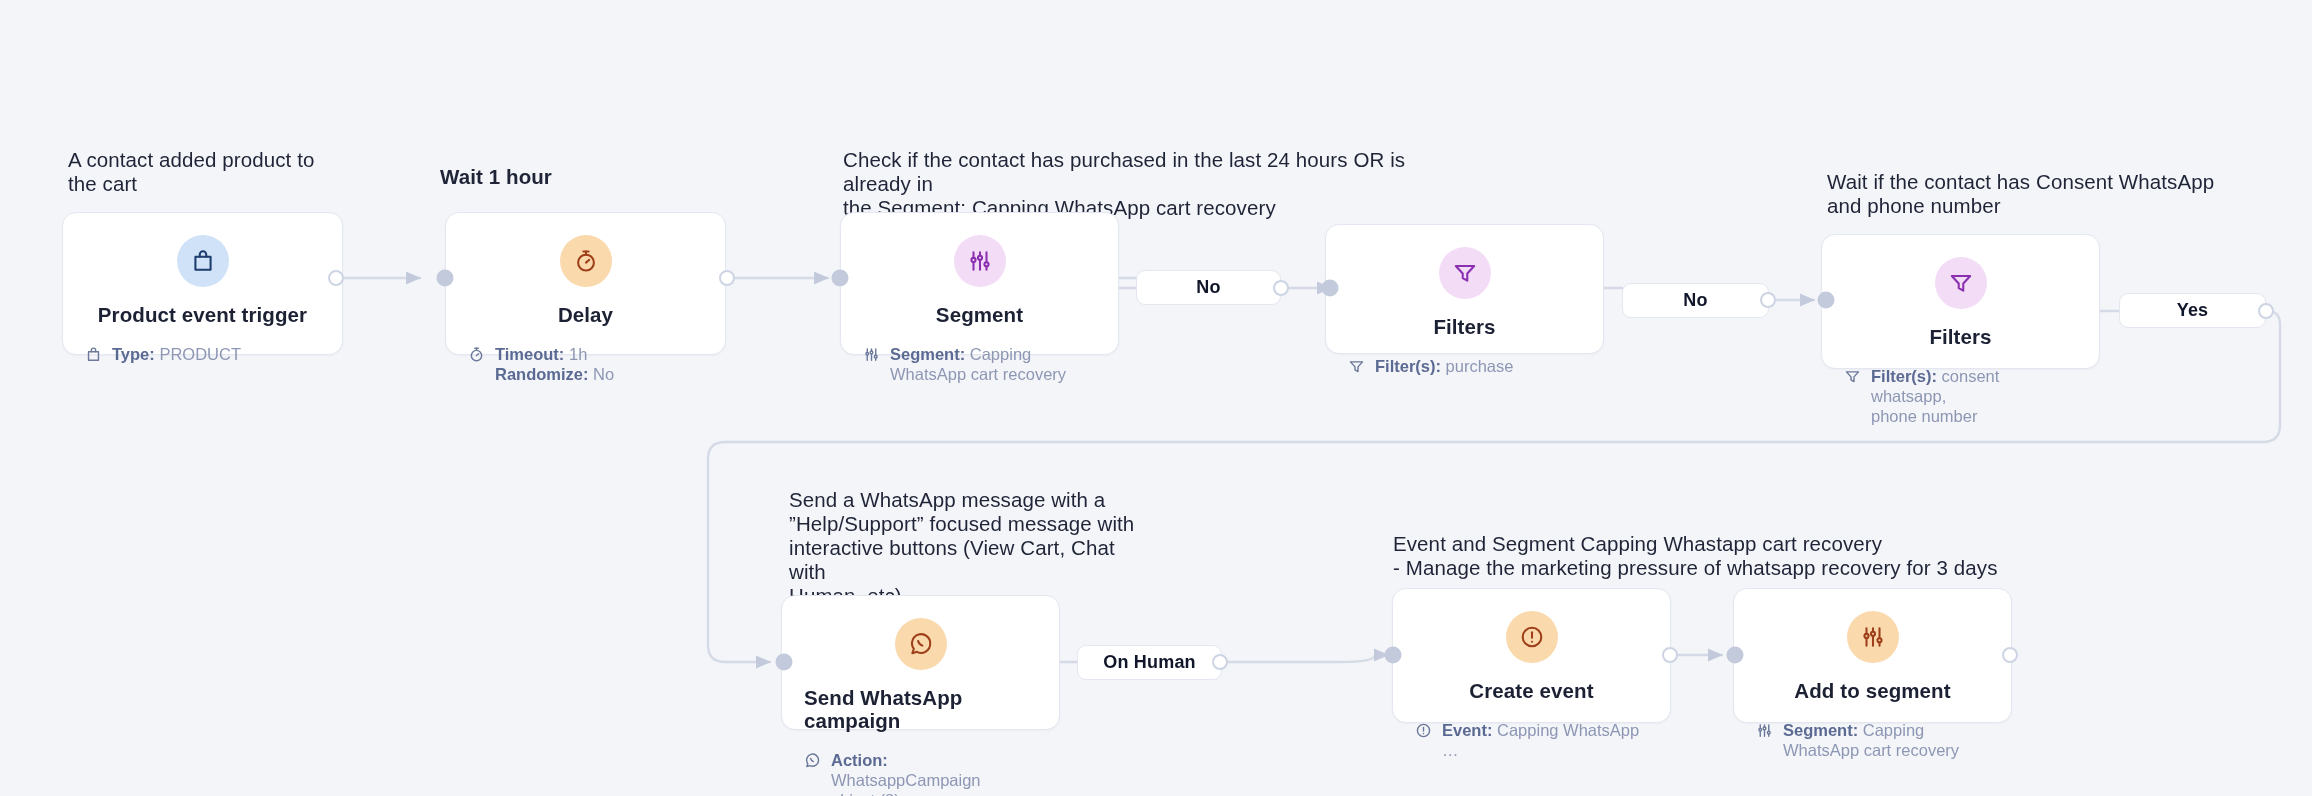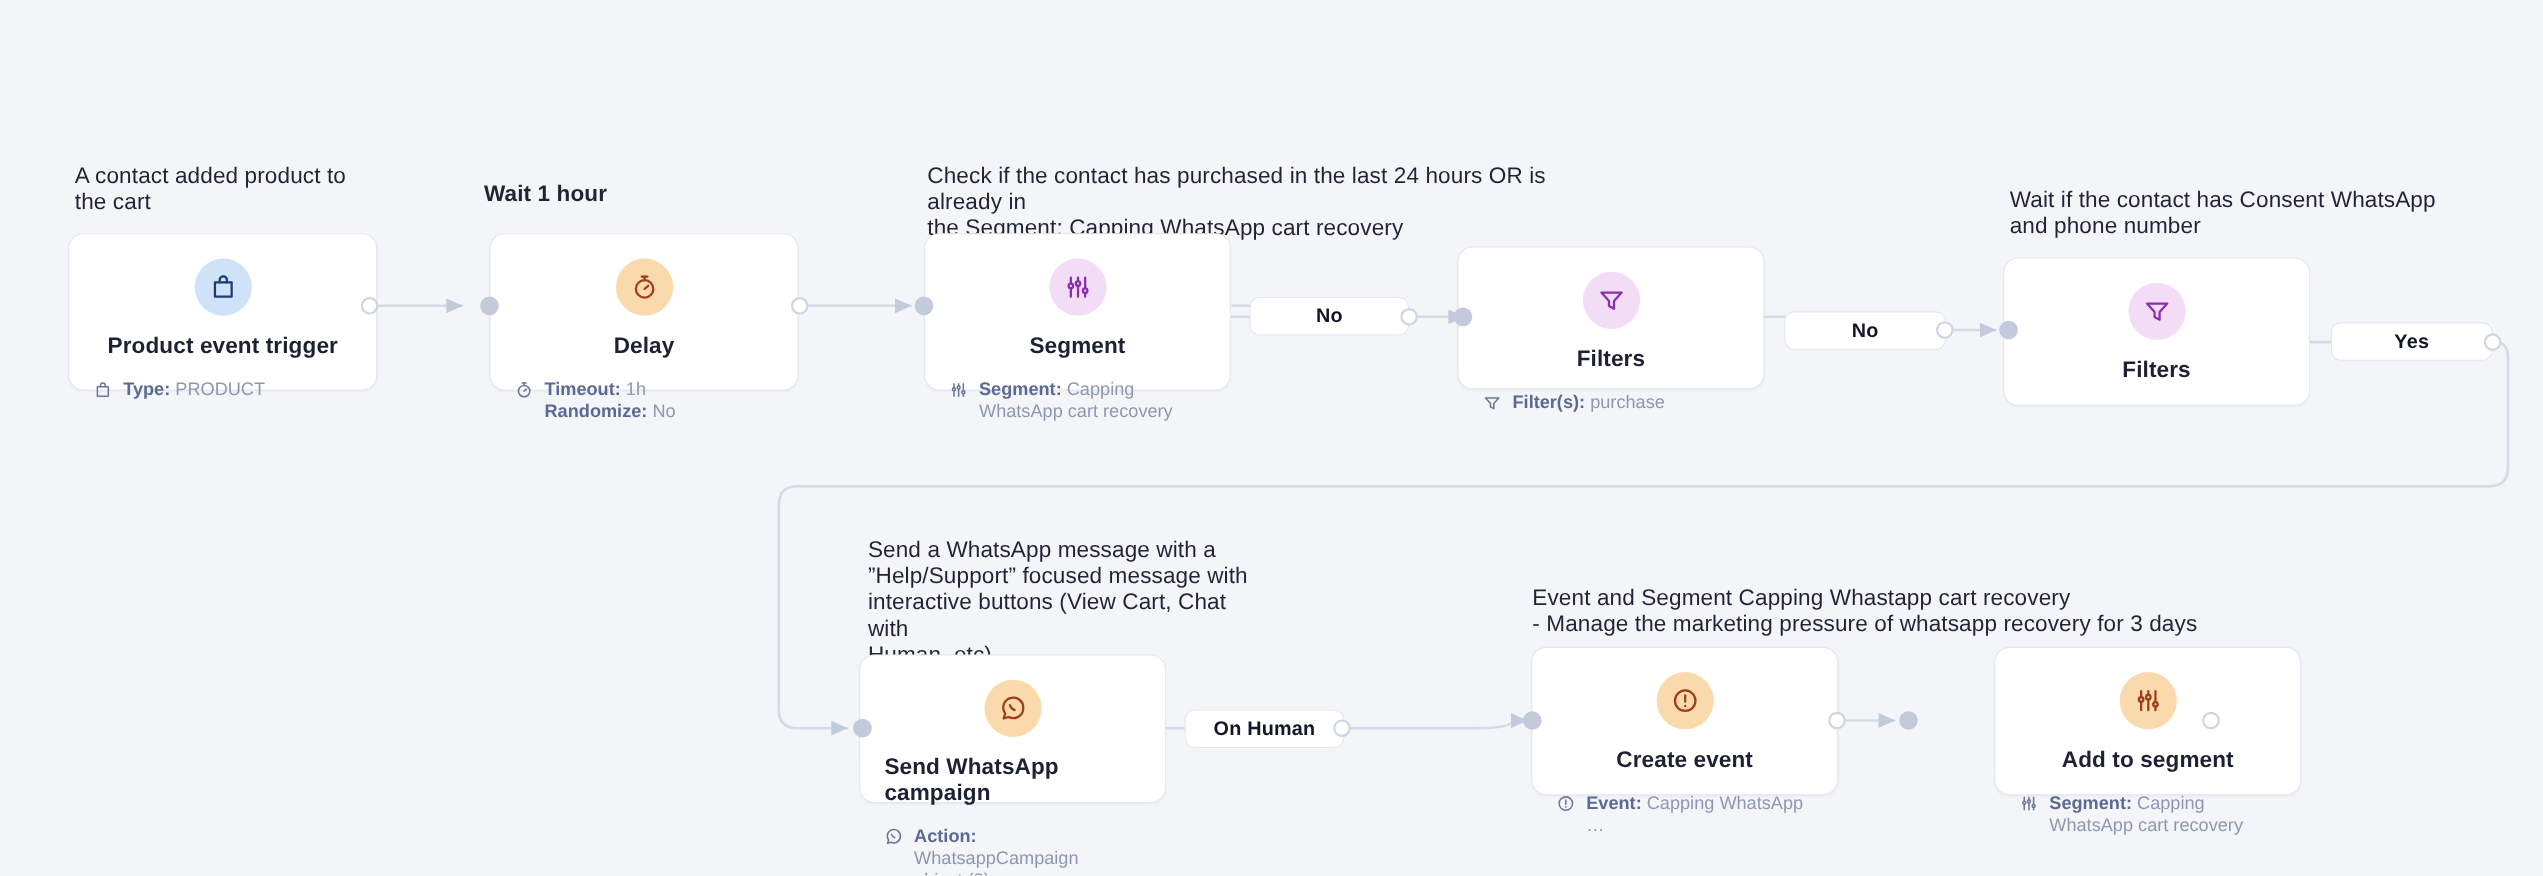--- a/index.html
+++ b/index.html
@@ -282,20 +282,32 @@
 
   <div class="node" style="left:1821px; top:234px; width:279px; height:135px;">
     <div class="node-head">
       <div class="node-ico ico-purple">
         <svg width="26" height="26" viewBox="0 0 24 24" fill="none" stroke="#8a2fb0" stroke-width="1.9" stroke-linecap="round" stroke-linejoin="round">
           <path d="M3.5 5.5h17l-6.4 7v6.6l-4.2-2.3v-4.3z"></path>
         </svg>
       </div>
       <div class="node-title">Filters</div>
     </div>
+    <div class="node-meta">
+      <span class="mico">
+        <svg width="17" height="17" viewBox="0 0 24 24" fill="none" stroke="#6b7899" stroke-width="2" stroke-linecap="round" stroke-linejoin="round">
+          <path d="M3.5 5.5h17l-6.4 7v6.6l-4.2-2.3v-4.3z"></path>
+        </svg>
+      </span>
+      <span class="mtxt">
+        <b>Filter(s):</b>
+        <span>consent whatsapp,</span>
+        <span class="l2">phone number</span>
+      </span>
+    </div>
   </div>
   <div class="h h-in" style="left:1826px; top:300px;"></div>
 
   <div class="pill" style="left:2119px; top:293px; width:147px;">
     <span>Yes</span>
   </div>
   <div class="h h-out" style="left:2266px; top:311px;"></div>
 
   <div class="node" style="left:781px; top:595px; width:279px; height:135px;">
     <div class="node-head">
@@ -349,21 +361,21 @@
       </span>
       <span class="mtxt">
         <b>Event:</b>
         <span>Capping WhatsApp …</span>
       </span>
     </div>
   </div>
   <div class="h h-in" style="left:1393px; top:655px;"></div>
   <div class="h h-out" style="left:1670px; top:655px;"></div>
 
-  <div class="node" style="left:1813px; top:588px; width:279px; height:135px;">
+  <div class="node" style="left:1733px; top:588px; width:279px; height:135px;">
     <div class="node-head">
       <div class="node-ico ico-orange">
         <svg width="26" height="26" viewBox="0 0 24 24" fill="none" stroke="#9e3f19" stroke-width="1.9" stroke-linecap="round">
           <path d="M6 4v5M6 13v7M12 4v3M12 11v9M18 4v9M18 17v3"></path>
           <circle cx="6" cy="11" r="1.9"></circle>
             <circle cx="12" cy="9" r="1.9"></circle>
             <circle cx="18" cy="15" r="1.9"></circle>
         </svg>
       </div>
       <div class="node-title">Add to segment</div>

